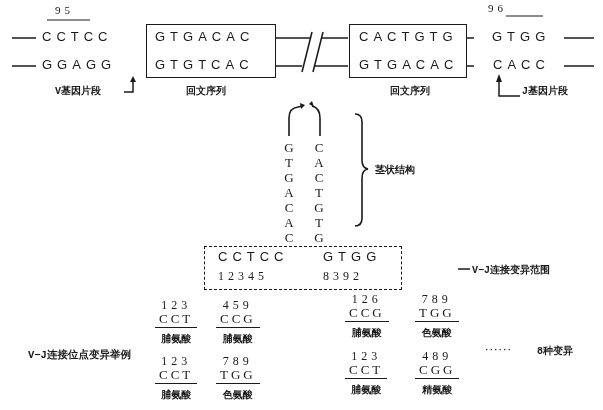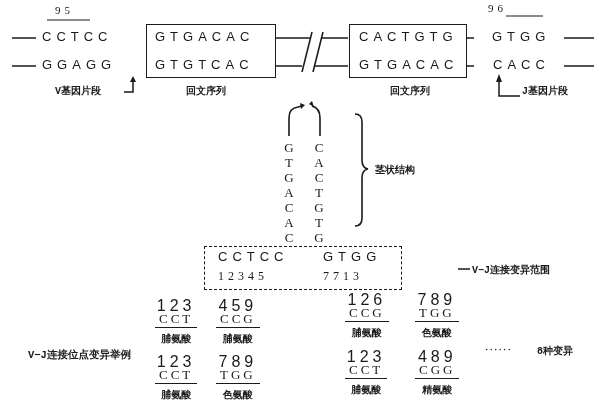--- a/index.html
+++ b/index.html
@@ -6,21 +6,21 @@
   body { width: 603px; height: 410px; position: relative; overflow: hidden;
          font-family: "DejaVu Serif", serif; color: #1a1a1a; }
   .abs { position: absolute; }
   .seq { font-family: Liberation Sans, sans-serif; font-size: 13px; letter-spacing: 5px; white-space: nowrap; }
   .cn { font-family: Liberation Mono, monospace; font-size: 10px; white-space: nowrap; font-weight: bold; }
   .num { font-family: "Liberation Serif", serif; font-size: 12px; letter-spacing: 4px; white-space: nowrap; }
   .box { border: 1.5px solid #1a1a1a; }
   .dash { border: 1.5px dashed #1a1a1a; }
   .vcol { font-family: "Liberation Serif", serif; font-size: 13px; line-height: 15px; width: 12px; text-align: center; }
   .codon { position: absolute; text-align: center; }
-  .codon .n { font-family: Liberation Sans, sans-serif; font-size: 16px; letter-spacing: 4px; line-height: 13px; }
+  .codon .n { font-family: Liberation Serif, serif; font-size: 12px; letter-spacing: 4px; line-height: 13px; }
   .codon .s { font-family: "Liberation Serif", serif; font-size: 13px; letter-spacing: 3px; line-height: 14px; border-bottom: 1.5px solid #1a1a1a; padding: 0 4px 1px 4px; }
   .codon .a { font-family: "DejaVu Sans", sans-serif; font-size: 10px; font-weight: bold; margin-top: 4px; }
   svg { position: absolute; left: 0; top: 0; }
 </style>
 </head>
 <body>
 
 <svg width="603" height="410">
 
   <line x1="12" y1="38" x2="36" y2="38" stroke="#1a1a1a" stroke-width="1.5"></line>
@@ -98,21 +98,21 @@
     <div>G</div>
     <div>T</div>
     <div>G</div>
 </div>
 <div class="abs cn" style="left:375px; top:163px;">茎状结构</div>
 
 <div class="abs dash" style="left:204px; top:246px; width:196px; height:42px;"></div>
 <div class="abs seq" style="left:218px; top:249px;">CCTCC</div>
 <div class="abs seq" style="left:323px; top:249px;">GTGG</div>
 <div class="abs num" style="left:218px; top:269px;text-align:center;">12345</div>
-<div class="abs num" style="left:323px; top:269px;">7713</div>
+<div class="abs num" style="left:323px; top:269px;">8392</div>
 <div class="abs cn" style="left:472px; top:263px;">V−J连接变异范围</div>
 
 <div class="abs cn" style="left:28px; top:348px; font-size:10.5px;">V−J连接位点变异举例</div>
 
 <div class="codon" style="left:155px; top:299px;">
   <div class="n">123</div>
     <div class="s">CCT</div>
     <div class="a">脯氨酸</div>
 </div>
 <div class="codon" style="left:216px; top:299px;">

